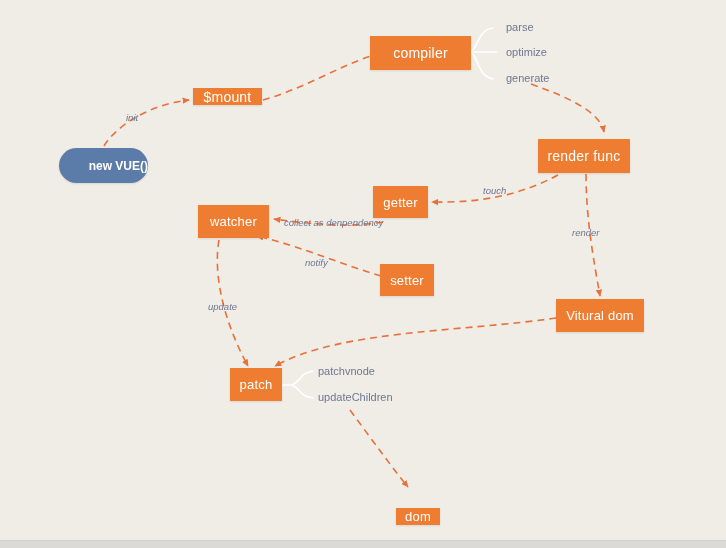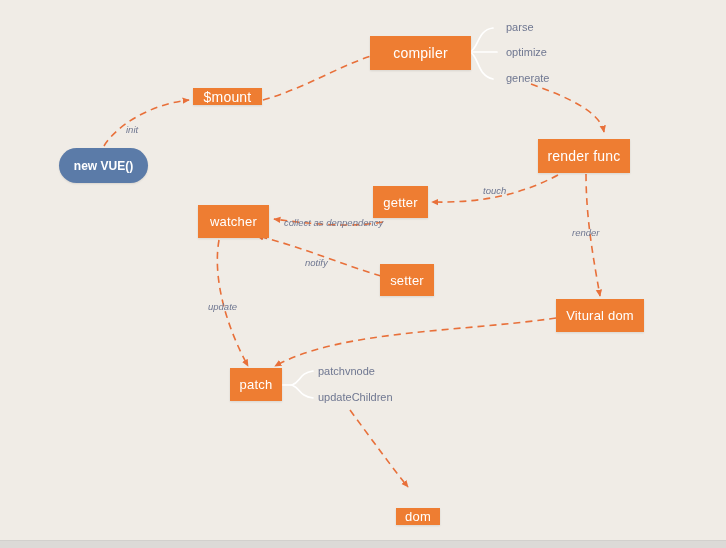--- a/index.html
+++ b/index.html
@@ -102,21 +102,21 @@
 
     <path d="M 350,410 C 372,440 394,470 408,487" fill="none" stroke="#e8703a" stroke-width="1.6" stroke-dasharray="7 5" marker-end="url(#arrow)"></path>
 
     <path d="M 493,28 C 477,30 479,48 470,52 C 479,56 477,76 493,79" fill="none" stroke="#ffffff" stroke-width="1.7" stroke-linecap="round"></path>
     <path d="M 470,52 L 497,52" fill="none" stroke="#ffffff" stroke-width="1.7" stroke-linecap="round"></path>
 
     <path d="M 313,371 C 299,373 301,382 292,385 C 301,389 299,396 313,398" fill="none" stroke="#ffffff" stroke-width="1.7" stroke-linecap="round"></path>
     <path d="M 292,385 L 281,385" fill="none" stroke="#ffffff" stroke-width="1.7" stroke-linecap="round"></path>
   </svg>
 
-  <div class="node pill" style="left:59px; top:148px; width:89px; height:35px;">
+  <div class="node pill" style="left:59px; top:148px; width:89px; height:35px;justify-content:flex-end;">
     <span>new VUE()</span>
   </div>
 
   <div class="node" style="left:193px; top:88px; width:69px; height:17px; font-size:14px;">
     <span>$mount</span>
   </div>
 
   <div class="node" style="left:370px; top:36px; width:101px; height:34px; font-size:14px;">
     <span>compiler</span>
   </div>
@@ -149,21 +149,21 @@
     <span>dom</span>
   </div>
 
   <div class="branch-label" style="left:506px; top:21px;">parse</div>
   <div class="branch-label" style="left:506px; top:46px;">optimize</div>
   <div class="branch-label" style="left:506px; top:72px;">generate</div>
 
   <div class="branch-label" style="left:318px; top:365px;">patchvnode</div>
   <div class="branch-label" style="left:318px; top:391px;">updateChildren</div>
 
-  <div class="edge-label" style="left:126px; top:124px;">init</div>
+  <div class="edge-label" style="left:126px; top:112px;">init</div>
   <div class="edge-label" style="left:483px; top:185px;">touch</div>
   <div class="edge-label" style="left:572px; top:227px;">render</div>
   <div class="edge-label" style="left:284px; top:217px;">collect as denpendency</div>
   <div class="edge-label" style="left:305px; top:257px;">notify</div>
   <div class="edge-label" style="left:208px; top:301px;">update</div>
 
   <div id="bottom-strip"></div>
 </div>
 
 </body></html>

